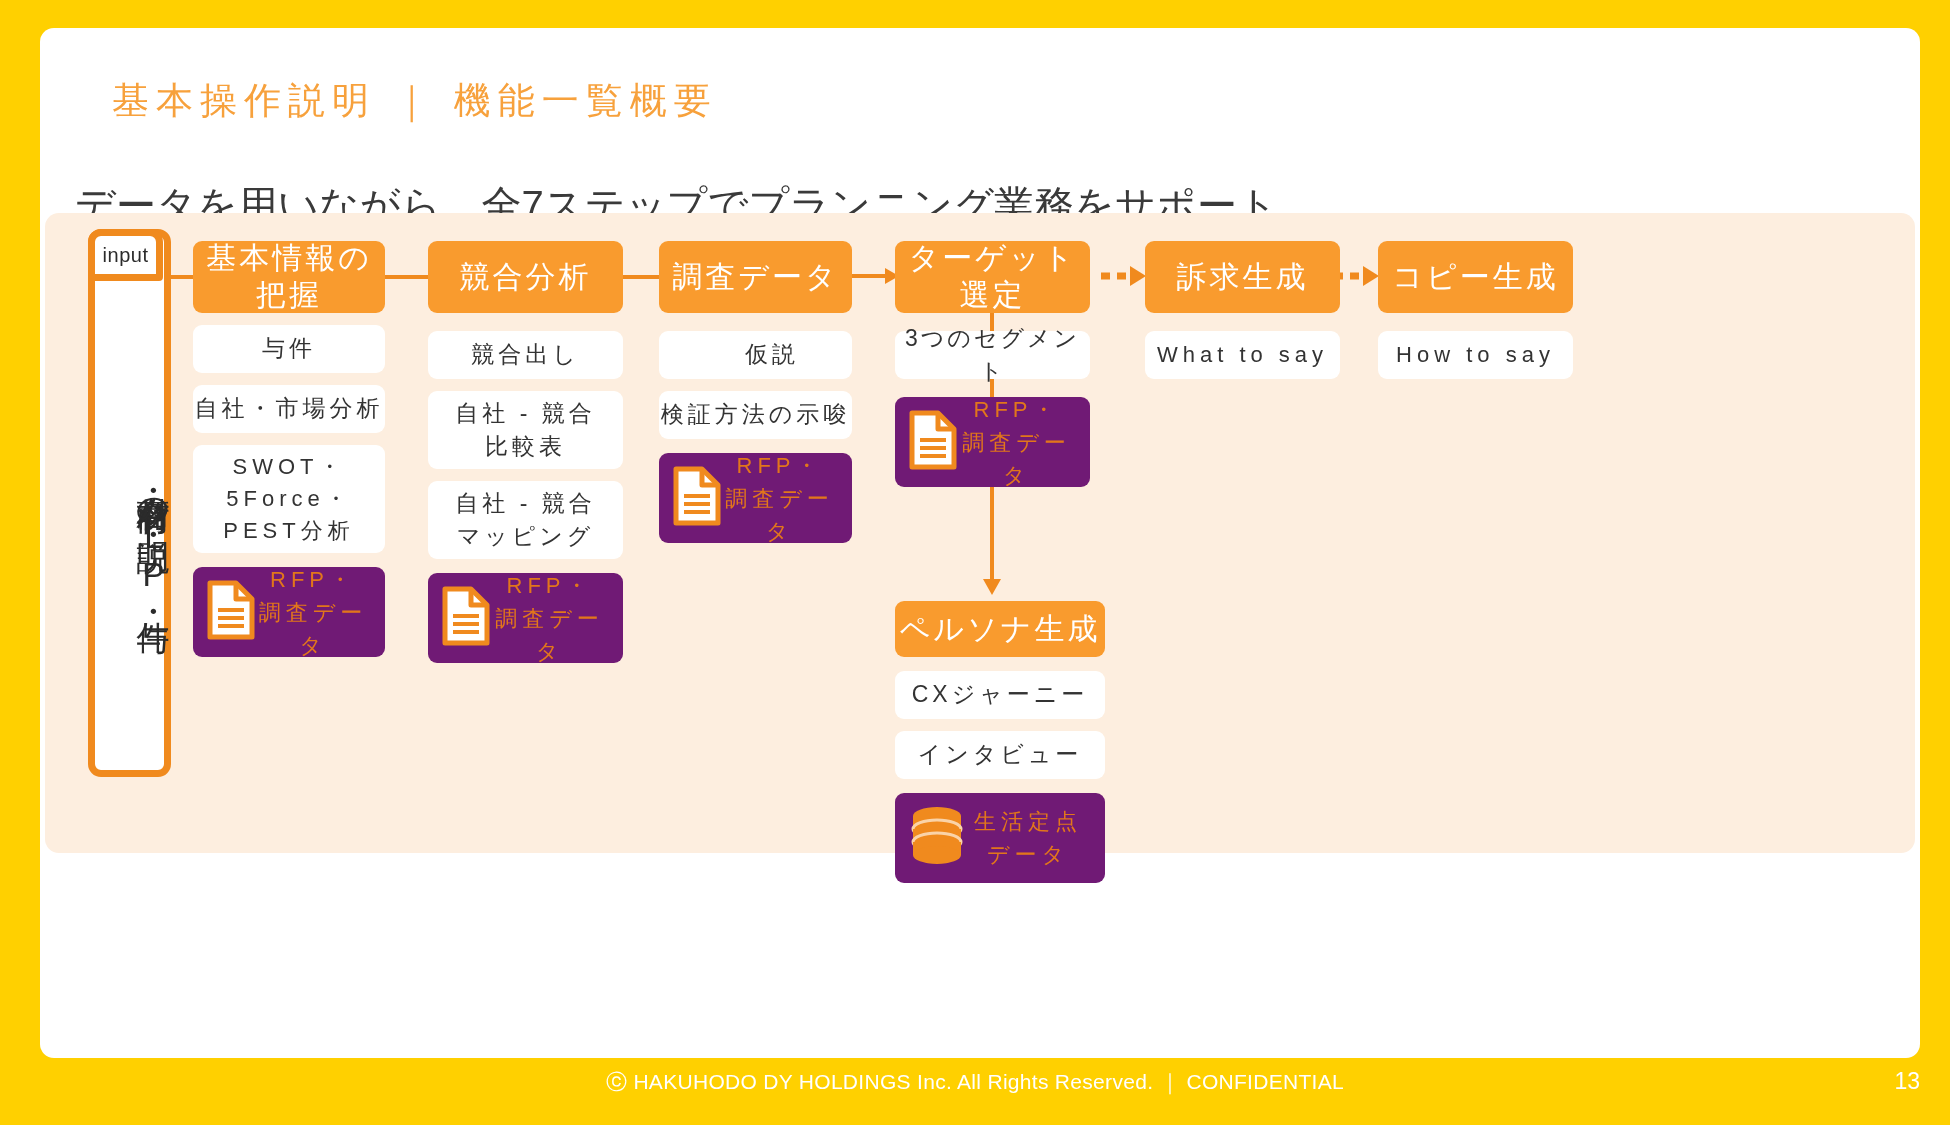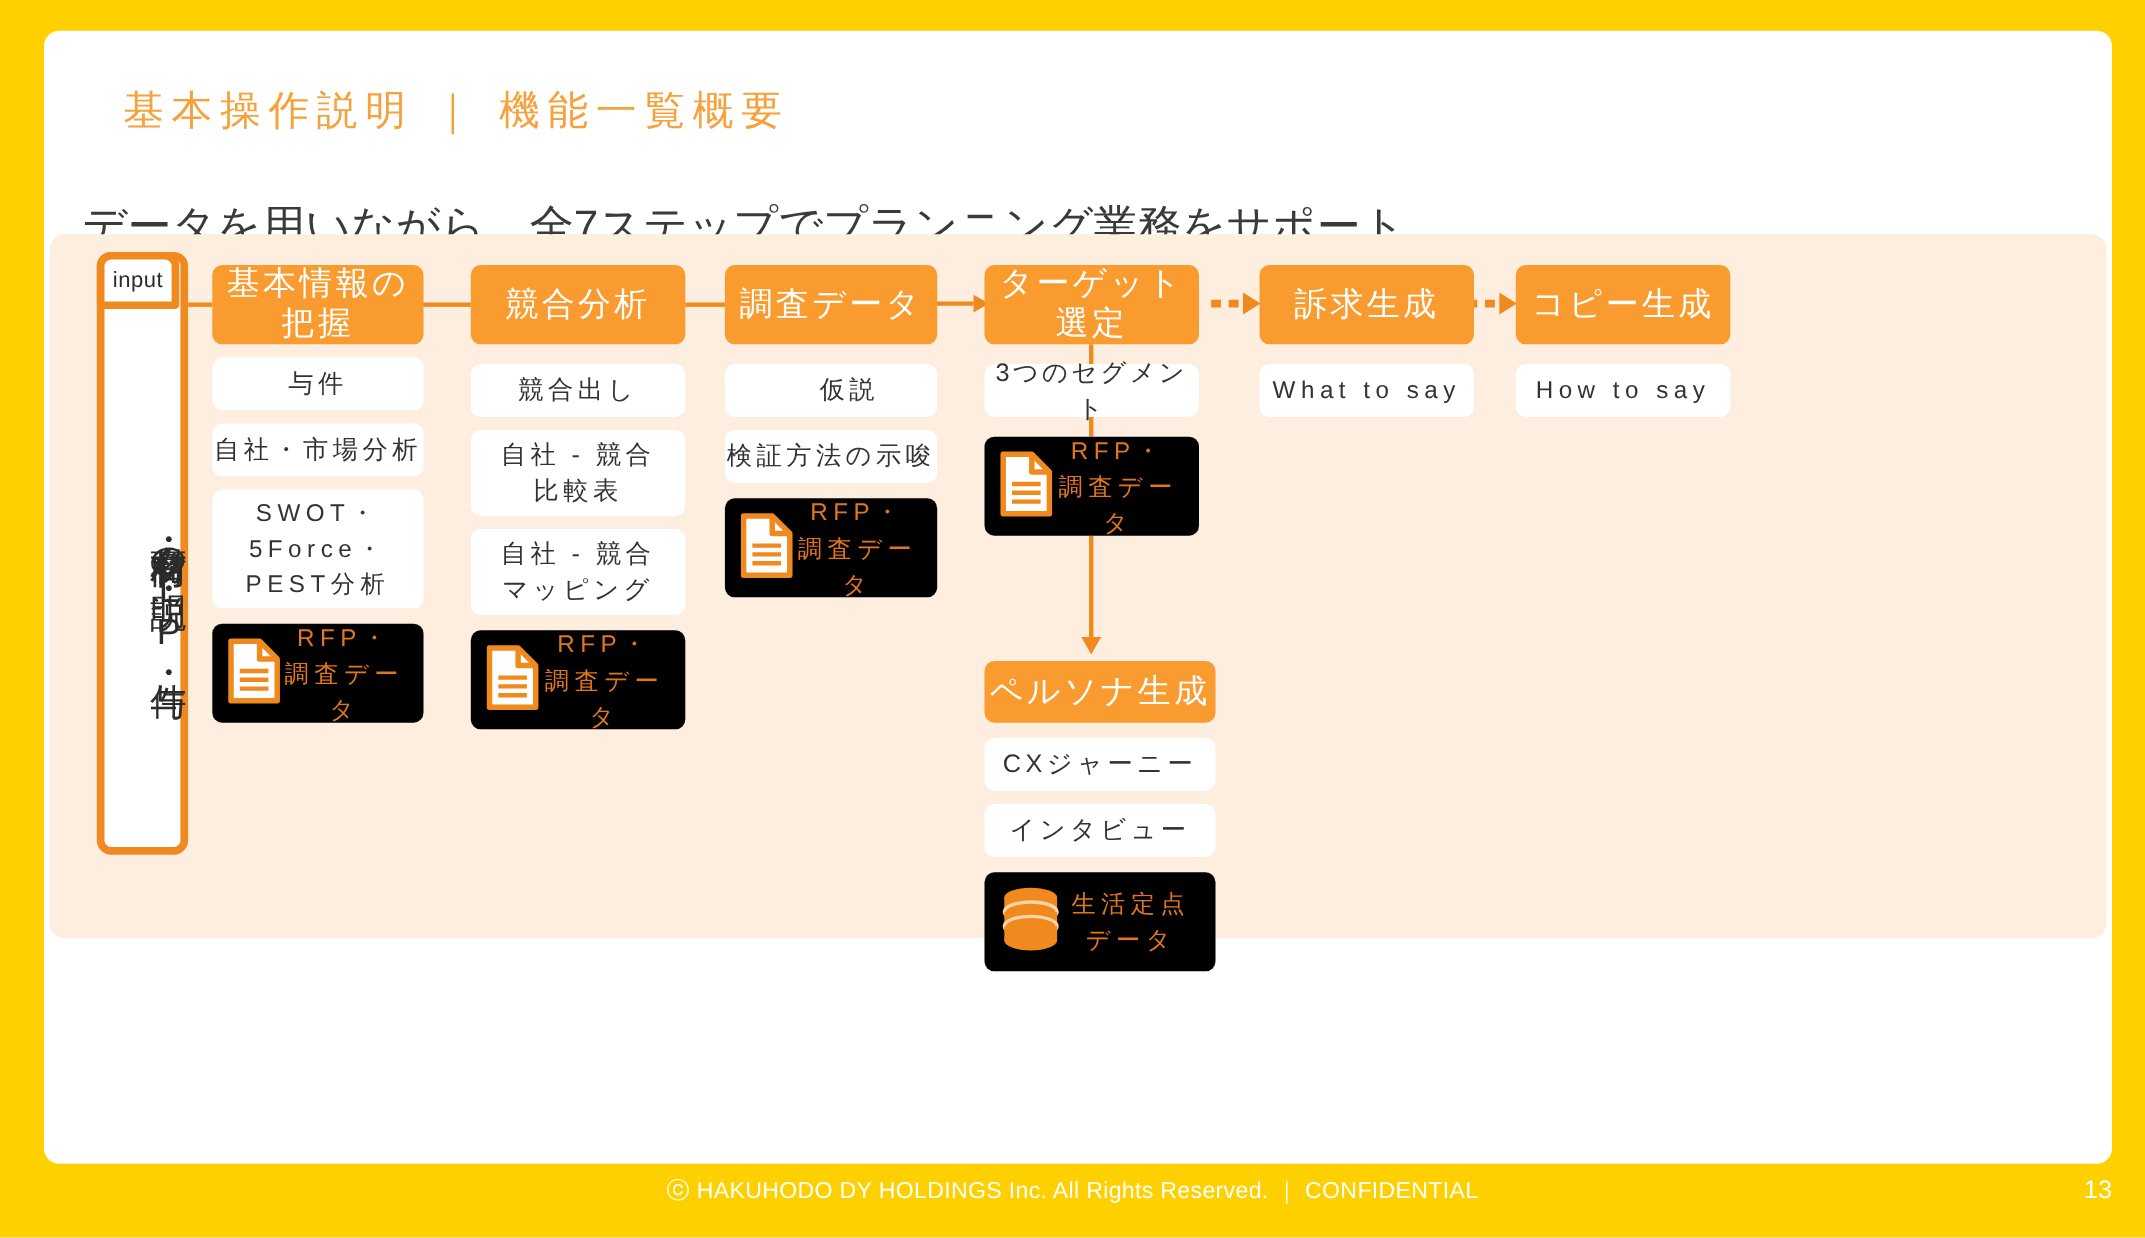--- a/index.html
+++ b/index.html
@@ -116,21 +116,21 @@
     font-size: 23px;
     color: #333333;
     letter-spacing: 4px;
     line-height: 1.45;
     margin-top: 12px;
   }
   .item-box.latin { letter-spacing: 5px; font-size: 22px; }
 
   
   .data-box {
-    background: #000000;
+    background: #701a75;
     border-radius: 9px;
     display: flex;
     align-items: center;
     margin-top: 14px;
     padding: 1px 14px;
   }
   .data-box .data-label {
     flex: 1;
     text-align: center;
     color: #E2761B;

